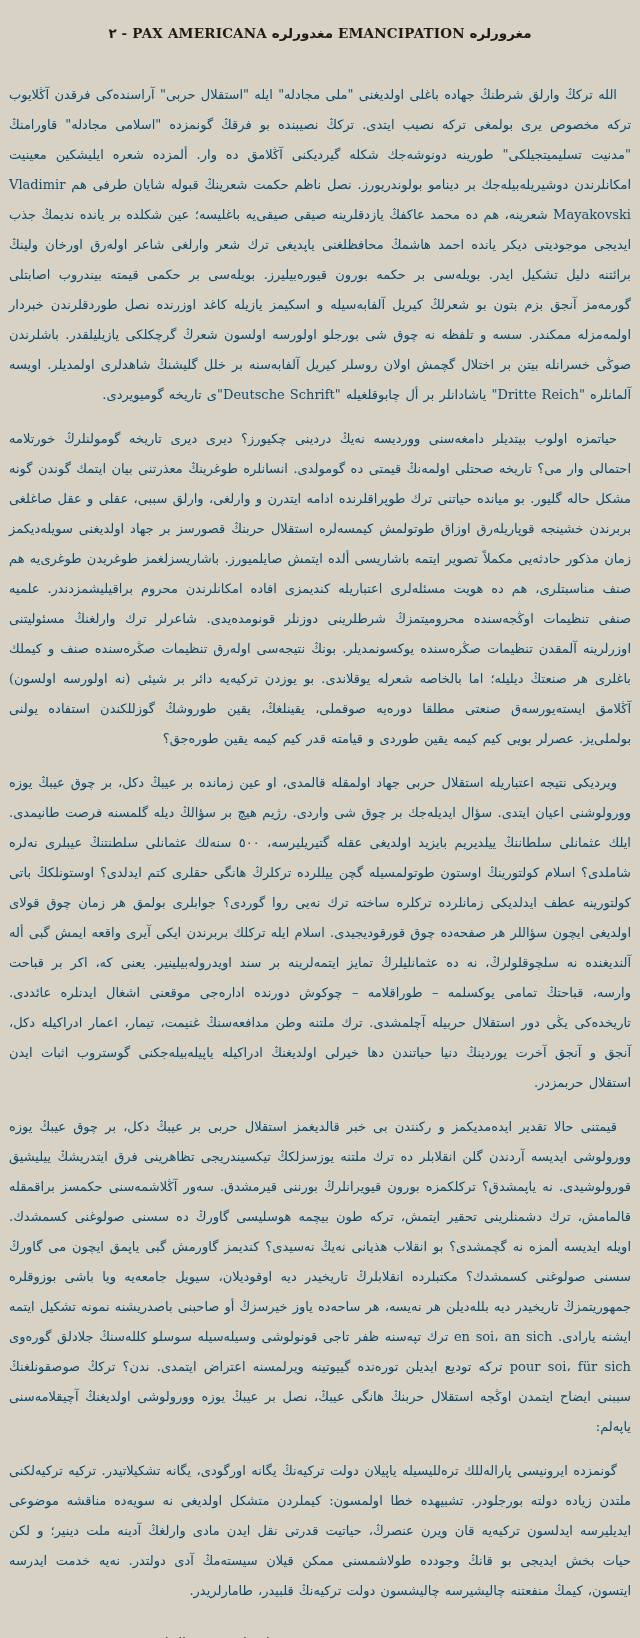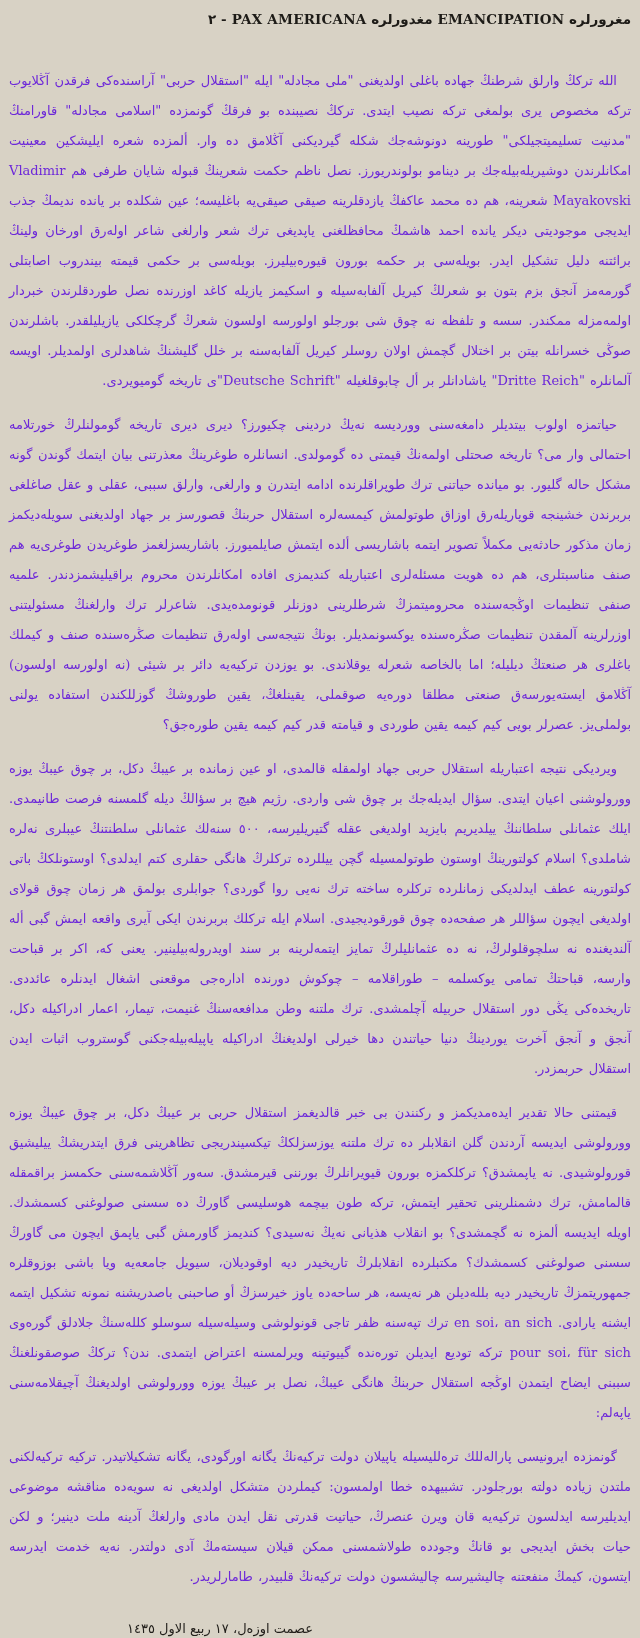--- a/index.html
+++ b/index.html
@@ -14,36 +14,36 @@
     width: 640px;
     min-height: 1638px;
     box-sizing: border-box;
     background: #d8d2c5;
     color: #211e1a;
     direction: rtl;
     padding: 8px 9px 30px 9px;
     font-family: "DejaVu Serif", "DejaVu Sans", serif;
   }
   .title {
-    text-align: right;
+    text-align: center;
     font-size: 13.5px;
     font-weight: bold;
     letter-spacing: 0.2px;
-    margin: 0 0 36px 0;
+    margin: 14px 0 36px 0;
     line-height: 22px;
     color: #1d1b17;
   }
   .par {
     font-size: 13px;
     line-height: 30px;
     text-align: justify;
     text-indent: 14px;
     margin: 0 0 14px 0;
     word-spacing: 1px;
-    color: #6d28d9;
+    color: #0c4a6e;
   }
   .signature {
     font-size: 13px;
     line-height: 30px;
     text-align: left;
     direction: rtl;
     margin: 22px 0 0 0;
     padding-left: 118px;
     color: #211e1a;
   }

